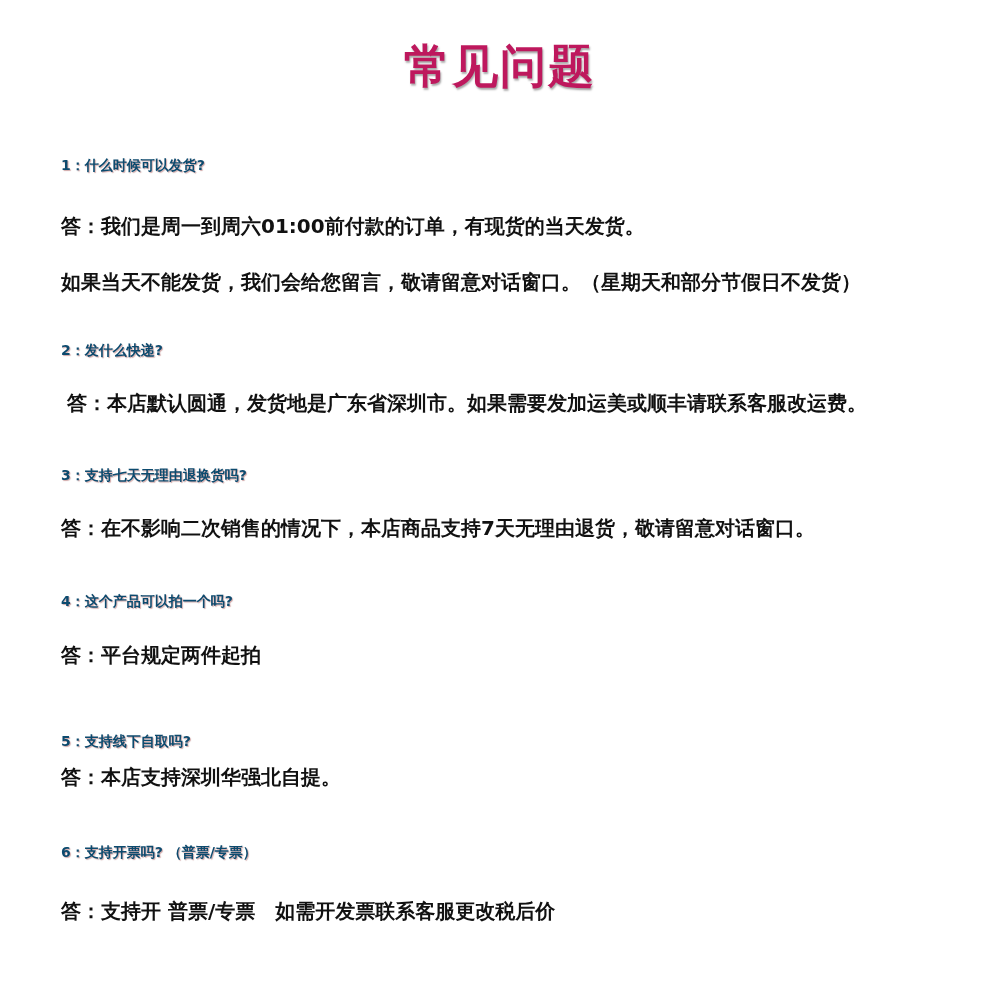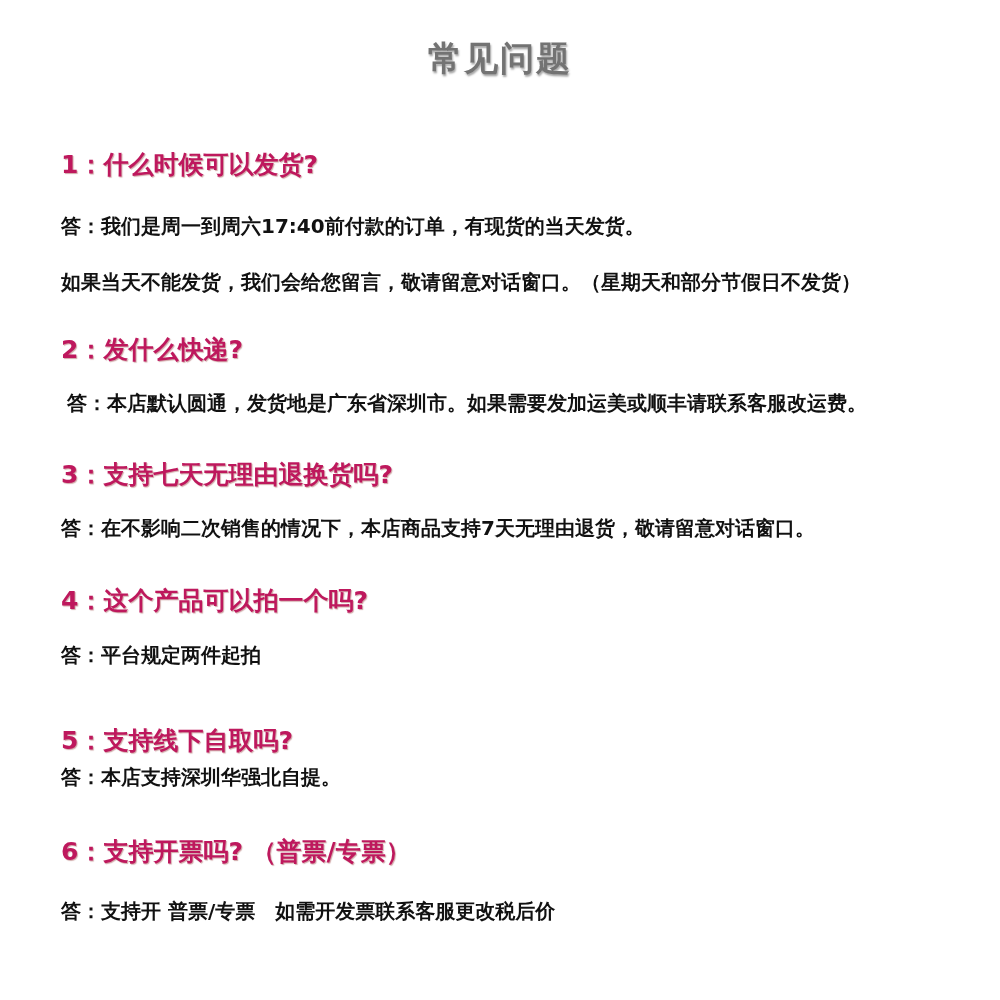--- a/index.html
+++ b/index.html
@@ -13,54 +13,54 @@
       position: relative;
       font-family: "DejaVu Sans", "Liberation Sans", sans-serif;
       color: #111111;
     }
     .page-title {
       position: absolute;
       left: 0;
       top: 36px;
       width: 1000px;
       text-align: center;
-      font-size: 34px;
+      font-size: 46px;
       font-weight: bold;
-      color: #737373;
+      color: #be185d;
       letter-spacing: 2px;
       text-shadow: 1px 2px 2px rgba(0,0,0,0.35);
     }
     .line {
       position: absolute;
       left: 61px;
       white-space: nowrap;
       font-weight: bold;
       font-size: 20px;
       line-height: 28px;
     }
     .question {
-      color: #be185d;
-      font-size: 25px;
+      color: #0c4a6e;
+      font-size: 14px;
       text-shadow: 1px 1px 1px rgba(120,0,0,0.35);
     }
     .answer {
       color: #111111;
       font-size: 20px;
     }
   </style>
 </head>
 <body>
 
 <h1 class="page-title">常见问题</h1>
 
 <div>
 
   <div>
     <div class="line question" style="top:151px;">1：什么时候可以发货?</div>
-    <div class="line answer" style="top:212px;">答：我们是周一到周六17:40前付款的订单，有现货的当天发货。</div>
+    <div class="line answer" style="top:212px;">答：我们是周一到周六01:00前付款的订单，有现货的当天发货。</div>
     <div class="line answer" style="top:268px;">如果当天不能发货，我们会给您留言，敬请留意对话窗口。（星期天和部分节假日不发货）</div>
   </div>
 
   <div>
     <div class="line question" style="top:336px;text-align:right;">2：发什么快递?</div>
     <div class="line answer" style="top:389px;margin-left:6px;">答：本店默认圆通，发货地是广东省深圳市。如果需要发加运美或顺丰请联系客服改运费。</div>
   </div>
 
   <div>
     <div class="line question" style="top:461px;">3：支持七天无理由退换货吗?</div>

